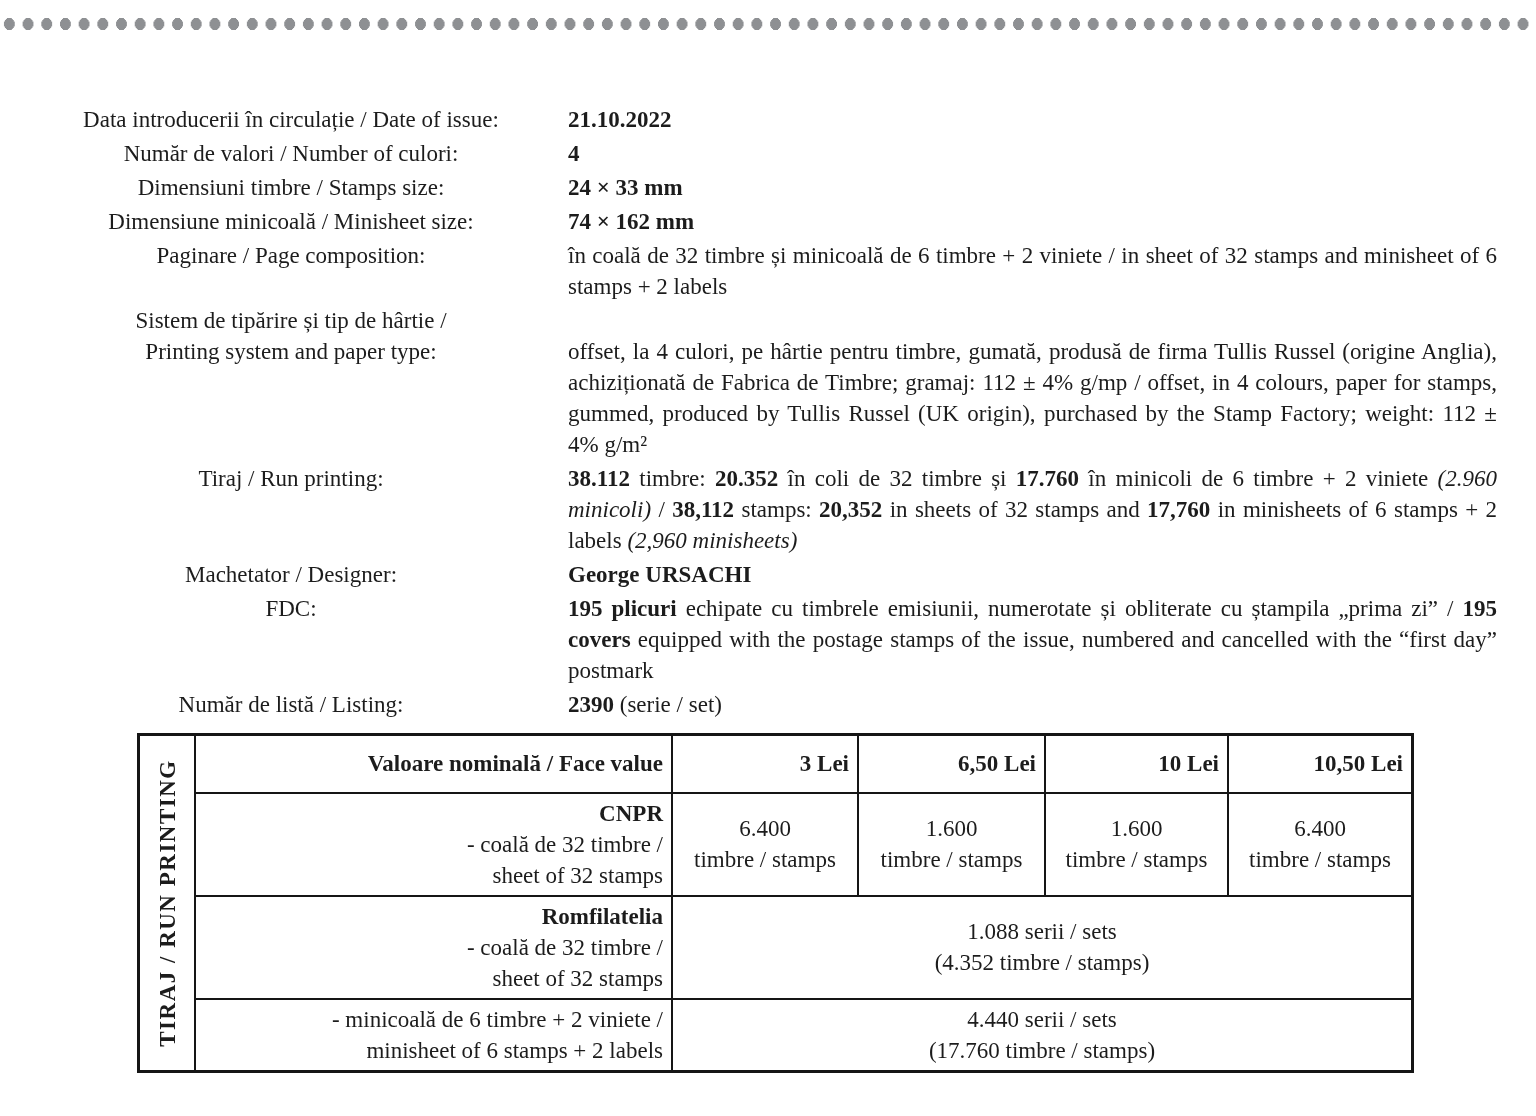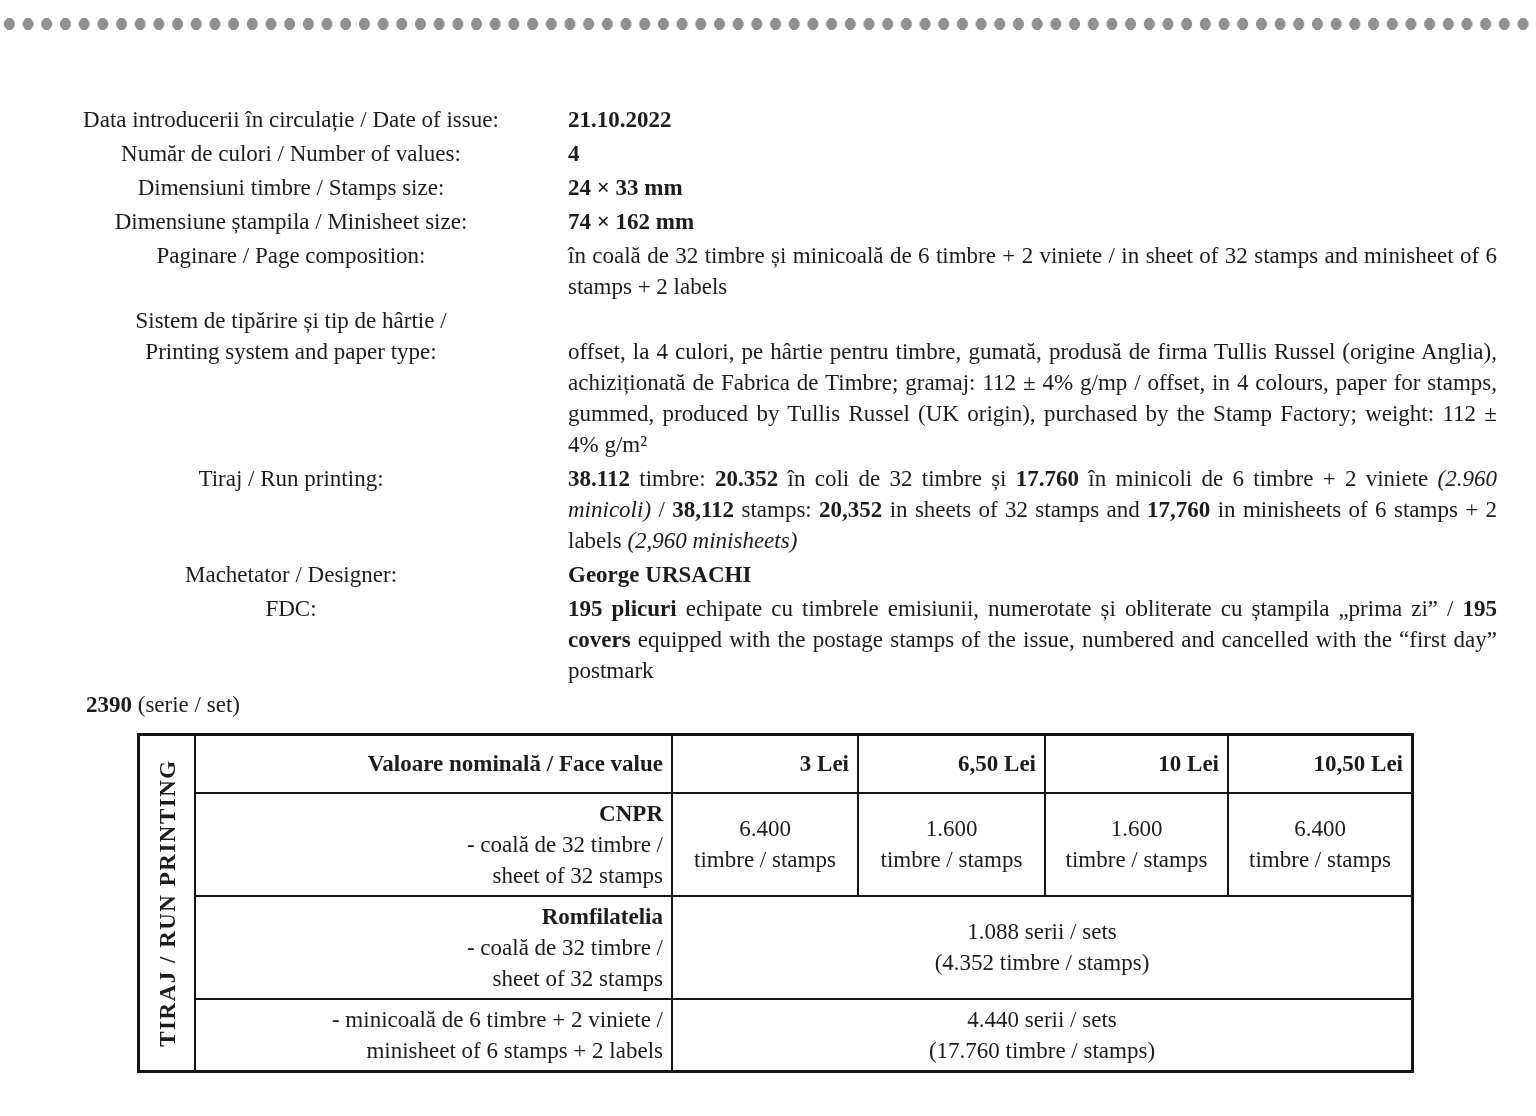--- a/index.html
+++ b/index.html
@@ -96,31 +96,31 @@
 
 
   <div class="specs">
 
     <div class="spec-row">
       <div class="spec-label"><span>Data introducerii în circulație / Date of issue:</span></div>
       <div class="spec-value"><span class="b">21.10.2022</span></div>
     </div>
 
     <div class="spec-row">
-      <div class="spec-label"><span>Număr de culori / Number of values:</span></div>
+      <div class="spec-label"><span>Număr de valori / Number of culori:</span></div>
       <div class="spec-value"><span class="b">4</span></div>
     </div>
 
     <div class="spec-row">
       <div class="spec-label"><span>Dimensiuni timbre / Stamps size:</span></div>
       <div class="spec-value"><span class="b">24 × 33 mm</span></div>
     </div>
 
     <div class="spec-row">
-      <div class="spec-label"><span>Dimensiune ștampila / Minisheet size:</span></div>
+      <div class="spec-label"><span>Dimensiune minicoală / Minisheet size:</span></div>
       <div class="spec-value"><span class="b">74 × 162 mm</span></div>
     </div>
 
     <div class="spec-row">
       <div class="spec-label"><span>Paginare / Page composition:</span></div>
       <div class="spec-value"><span>în coală de 32 timbre și minicoală de 6 timbre + 2 viniete / in sheet of 32 stamps and minisheet of 6 stamps + 2 labels</span></div>
     </div>
 
     <div class="spec-row">
       <div class="spec-label"><span>Sistem de tipărire și tip de hârtie /</span><br><span>Printing system and paper type:</span></div>
@@ -136,20 +136,21 @@
       <div class="spec-label"><span>Machetator / Designer:</span></div>
       <div class="spec-value"><span class="b">George URSACHI</span></div>
     </div>
 
     <div class="spec-row">
       <div class="spec-label"><span>FDC:</span></div>
       <div class="spec-value"><span class="b">195 plicuri</span><span> echipate cu timbrele emisiunii, numerotate și obliterate cu ștampila „prima zi” / </span><span class="b">195 covers</span><span> equipped with the postage stamps of the issue, numbered and cancelled with the “first day” postmark</span></div>
     </div>
 
     <div class="spec-row">
+      <div class="spec-label"><span>Număr de listă / Listing:</span></div>
       <div class="spec-value"><span class="b">2390</span><span> (serie / set)</span></div>
     </div>
 
   </div>
 
   <table class="tiraj-table">
     <tbody>
         <tr class="r-header">
       <td class="side-cell" rowspan="4">
         <span class="vlabel">TIRAJ / RUN PRINTING</span>

